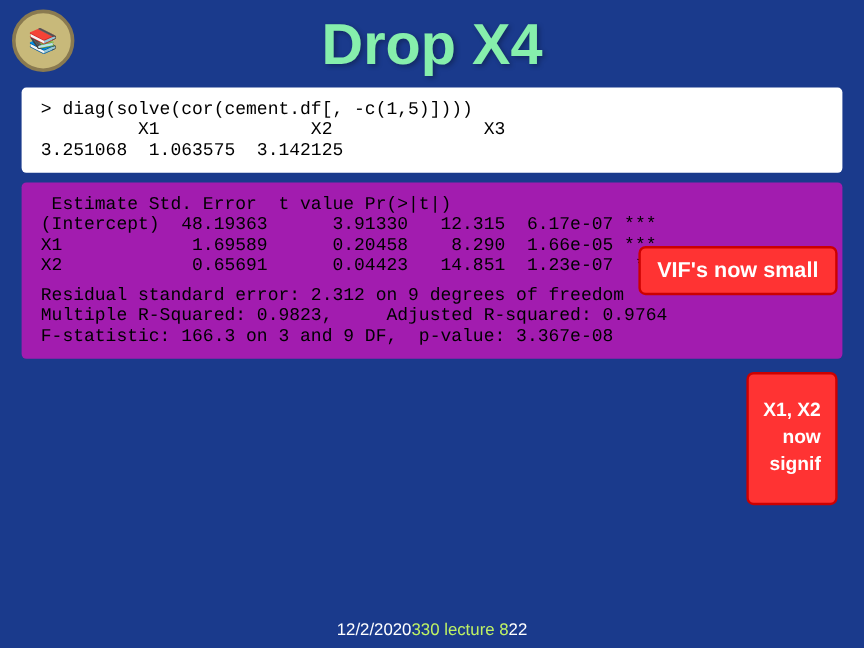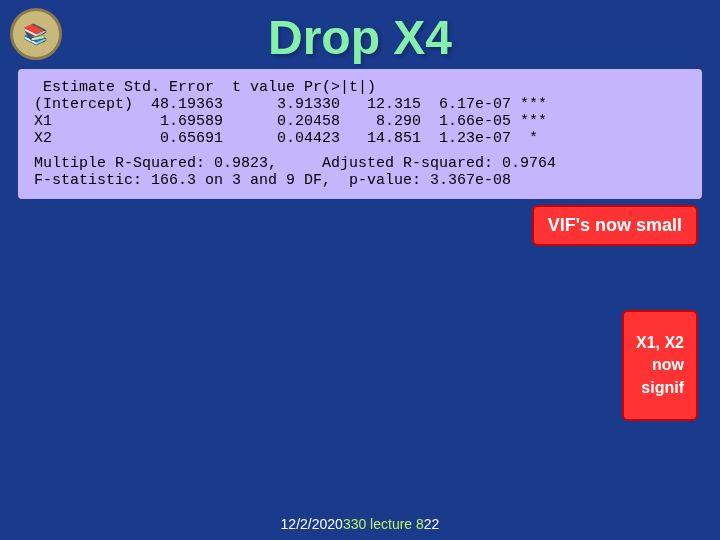--- a/index.html
+++ b/index.html
@@ -76,21 +76,21 @@
       background: #ff3333;
       color: #ffffff;
       font-size: 18px;
       font-weight: bold;
       padding: 8px 14px;
       border-radius: 6px;
       border: 2px solid #cc0000;
     }
 
     .regression-box {
-      background: #c4b5fd;
+      background: #a21caf;
       margin: 4px 18px 4px 18px;
       padding: 10px 16px;
       border-radius: 4px;
     }
 
     .signif-callout {
       position: absolute;
       right: 22px;
       top: 310px;
       background: #ff3333;
@@ -127,29 +127,35 @@
 <div class="slide-container">
 
   <div class="logo">
     <div class="logo-circle">
       <span class="logo-inner">📚</span>
     </div>
   </div>
 
   <div class="title">Drop X4</div>
 
+  <div class="content-box">
+    <div class="code-text">&gt; diag(solve(cor(cement.df[, -c(1,5)])))</div>
+    <div class="code-text">         X1              X2              X3</div>
+    <div class="code-text">3.251068  1.063575  3.142125</div>
+  </div>
 
   <div class="vif-callout">VIF's now small</div>
 
   <div class="regression-box">
     <div class="code-text"> Estimate Std. Error  t value Pr(&gt;|t|)</div>
     <div class="code-text">(Intercept)  48.19363      3.91330   12.315  6.17e-07 ***</div>
     <div class="code-text">X1            1.69589      0.20458    8.290  1.66e-05 ***</div>
     <div class="code-text">X2            0.65691      0.04423   14.851  1.23e-07  *</div>
     <div style="height:8px"></div>
+    <div class="code-text">Residual standard error: 2.312 on 9 degrees of freedom</div>
     <div class="code-text">Multiple R-Squared: 0.9823,     Adjusted R-squared: 0.9764</div>
     <div class="code-text">F-statistic: 166.3 on 3 and 9 DF,  p-value: 3.367e-08</div>
   </div>
 
   <div class="signif-callout" style="white-space: pre;">X1, X2
 now
 signif</div>
 
   <div class="footer">
     <span>12/2/2020</span>

